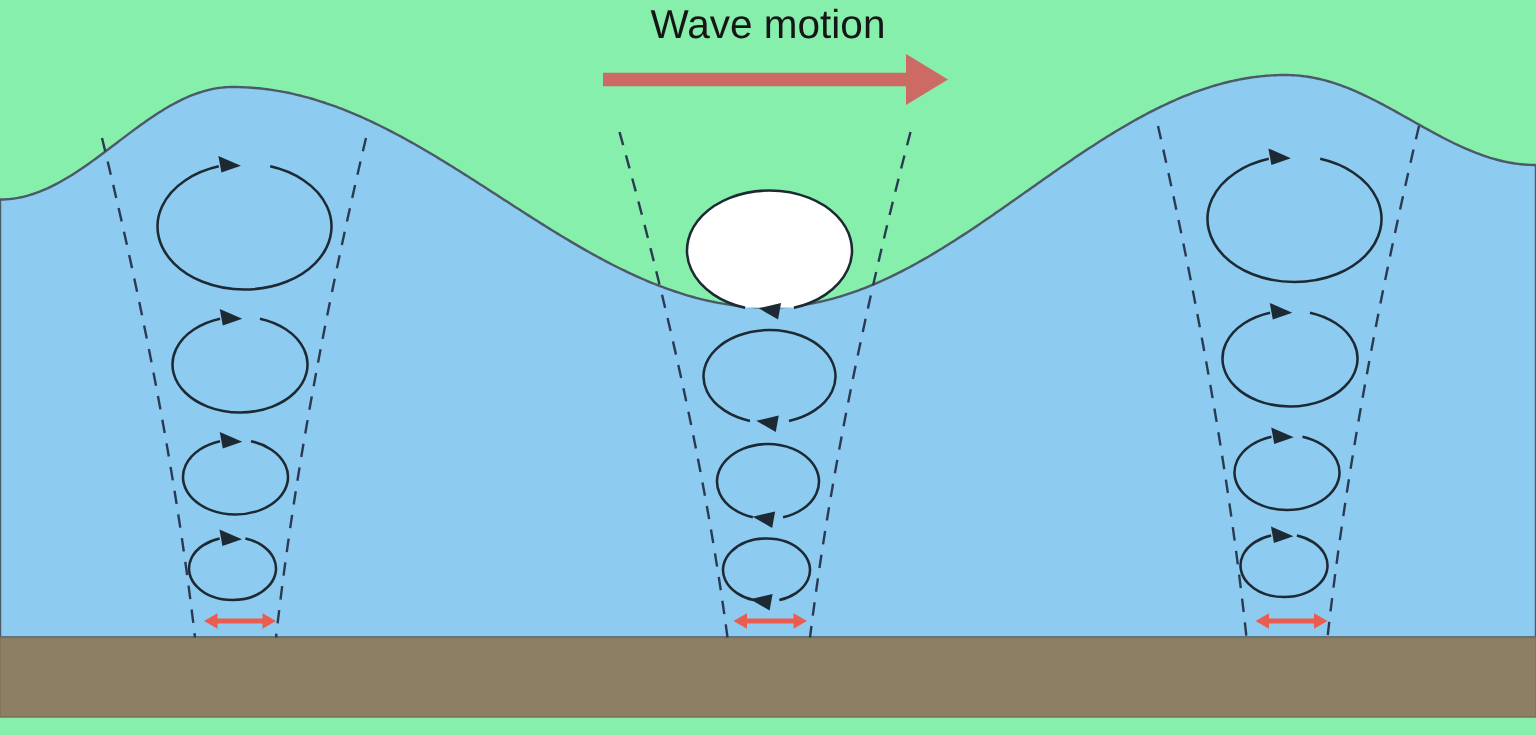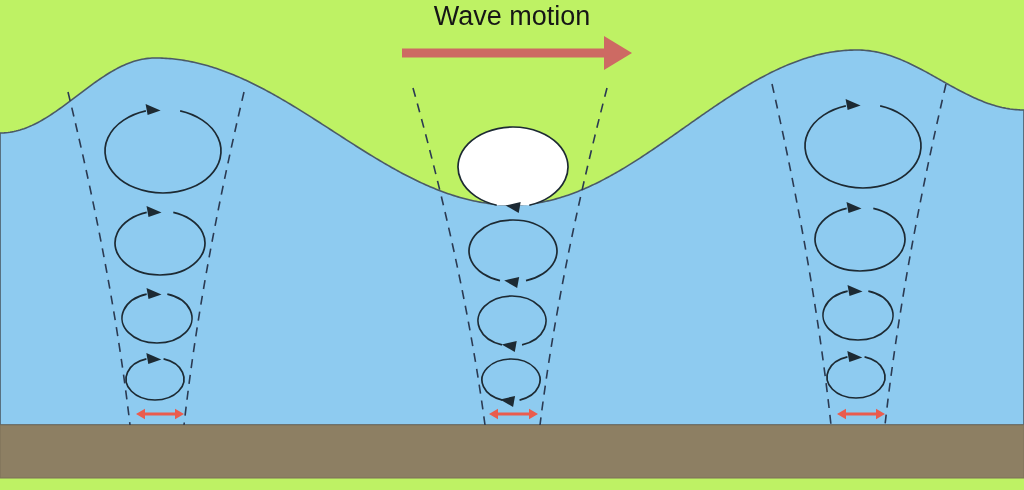--- a/index.html
+++ b/index.html
@@ -11,21 +11,21 @@
   body {
     width: 1024px;
     height: 490px;
     overflow: hidden;
     font-family: "Liberation Sans", sans-serif;
   }
   #stage {
     position: relative;
     width: 1024px;
     height: 490px;
-    background: #bef264;
+    background: #86efac;
   }
   #diagram-svg {
     position: absolute;
     left: 0;
     top: 0;
     width: 1024px;
     height: 490px;
     display: block;
   }
   .title-text {

